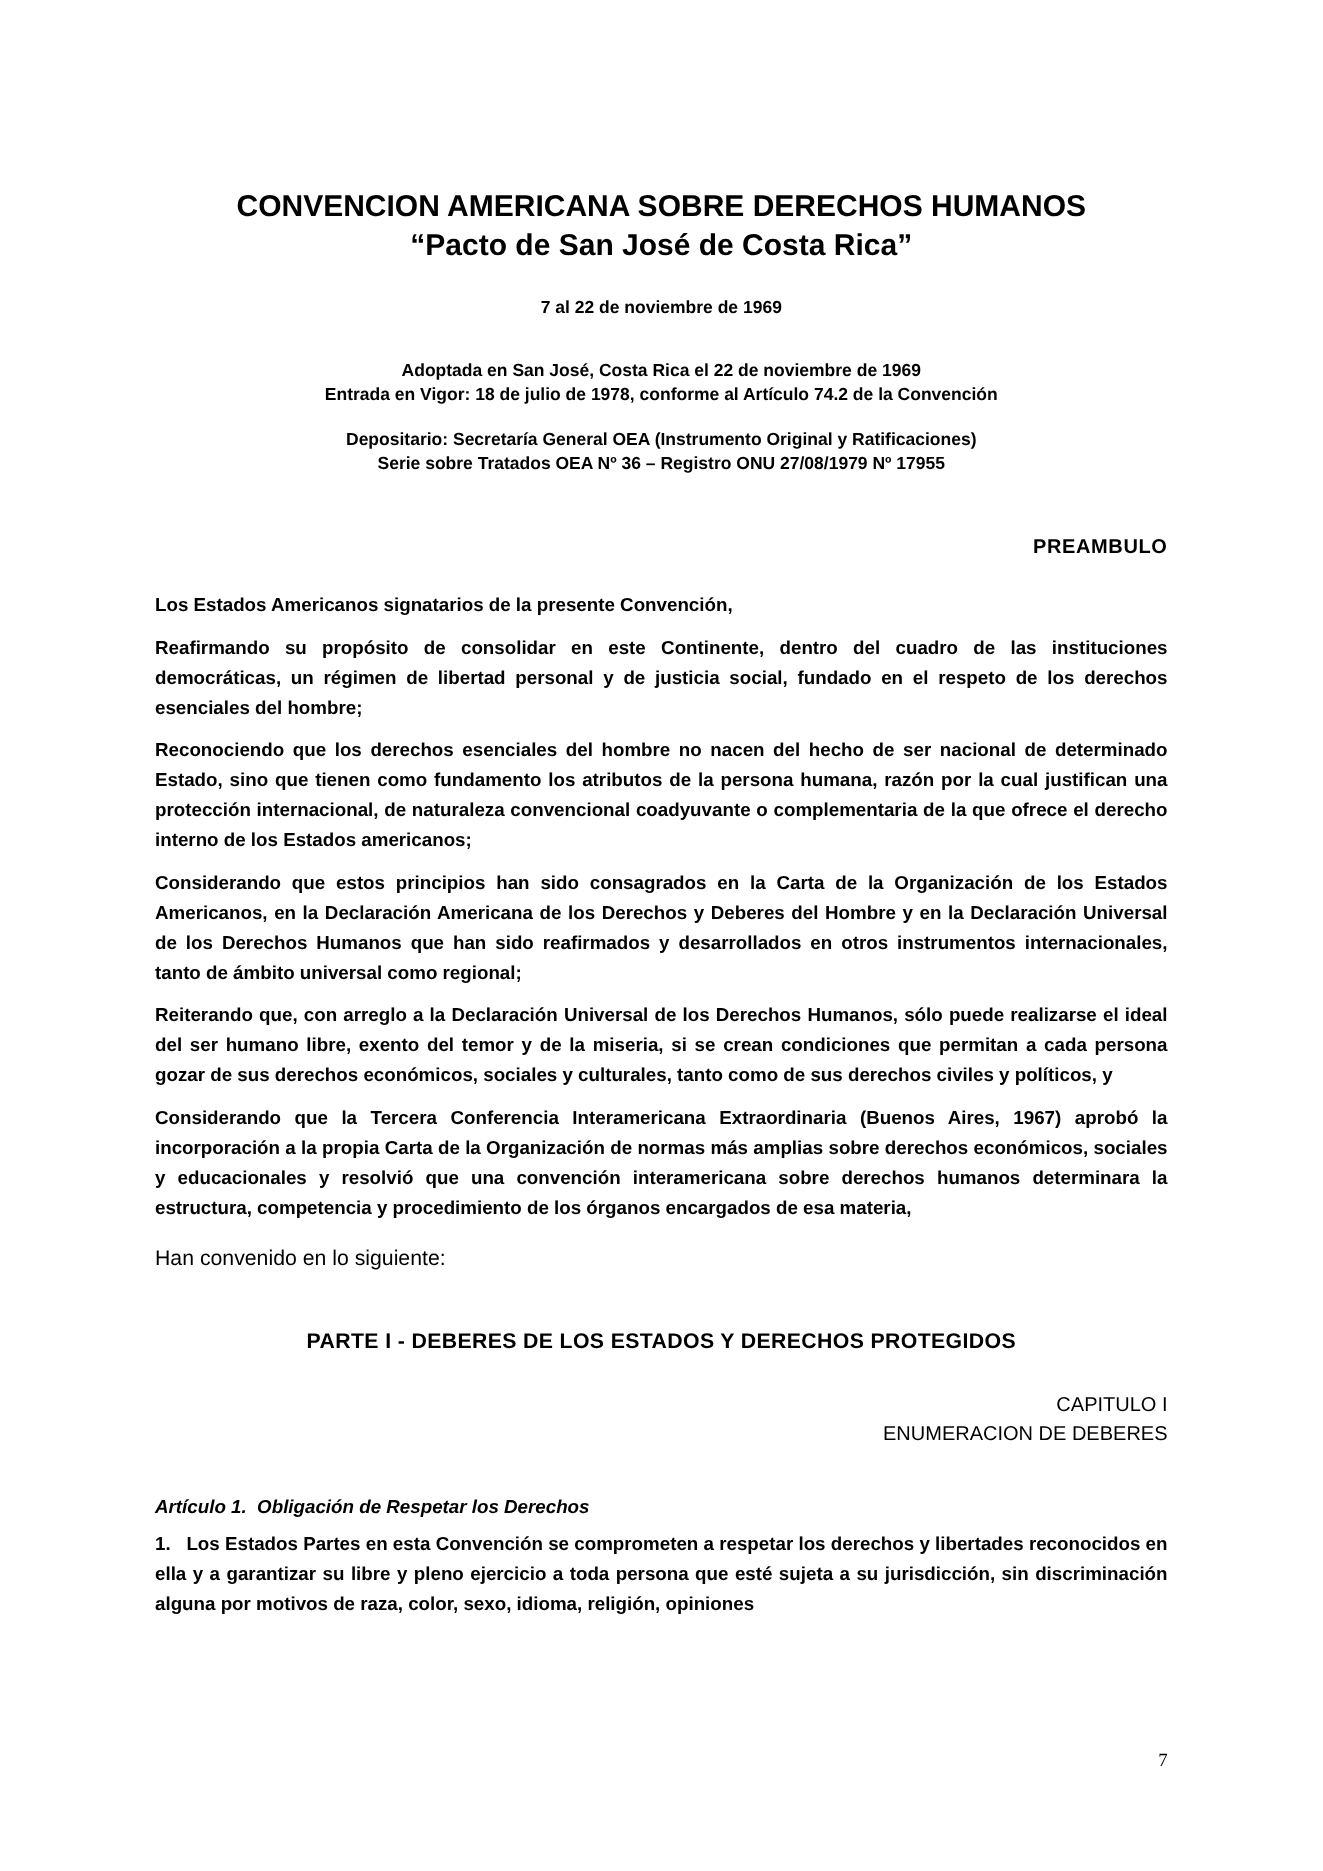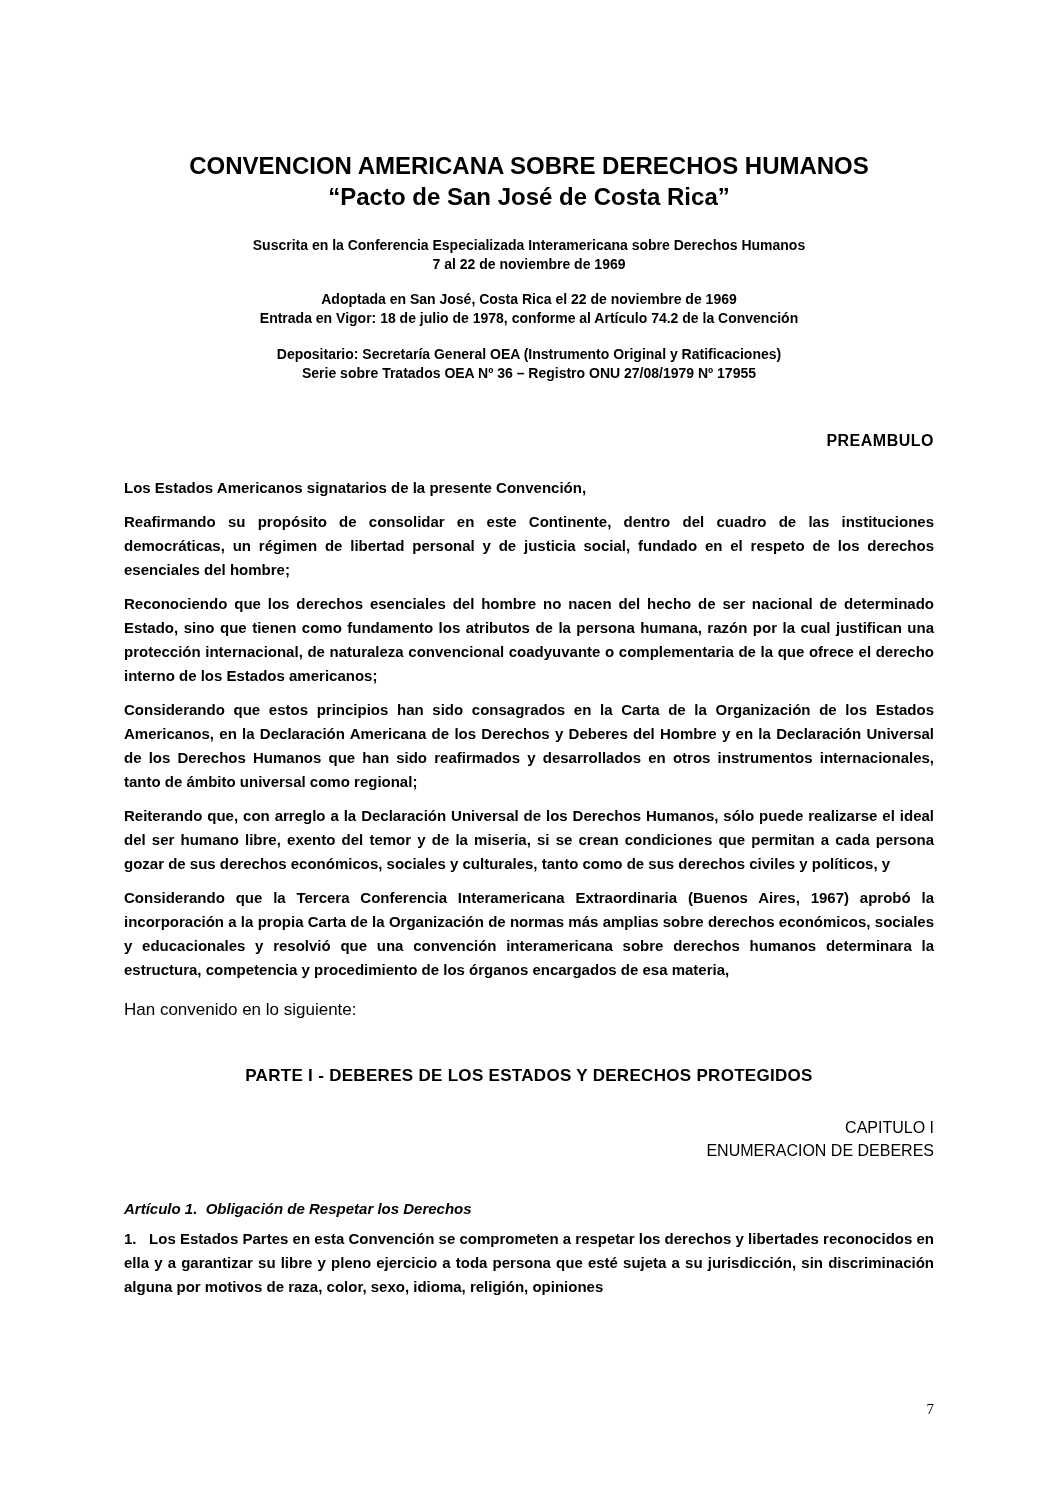--- a/index.html
+++ b/index.html
@@ -25,21 +25,21 @@
     font-weight: bold;
     line-height: 31px;
   }
   .center-block {
     text-align: center;
     font-weight: bold;
     font-size: 14px;
     line-height: 19px;
   }
   .conference-block { margin-top: 24px; }
-  .adoption-block   { margin-top: 16px; }
+  .adoption-block   { margin-top: 32px; }
   .depositary-block { margin-top: 17px; }
   .preamble-heading {
     margin-top: 49px;
     text-align: right;
     font-weight: bold;
     font-size: 16px;
     letter-spacing: 0.5px;
   }
   .body-par {
     font-size: 15px;
@@ -90,21 +90,20 @@
 
 <div class="page">
   <div class="content">
 
     <div class="doc-title">
       <div>CONVENCION AMERICANA SOBRE DERECHOS HUMANOS</div>
       <div>“Pacto de San José de Costa Rica”</div>
     </div>
 
     <div class="center-block conference-block">
-      <div>Suscrita en la Conferencia Especializada Interamericana sobre Derechos Humanos</div>
       <div>7 al 22 de noviembre de 1969</div>
     </div>
 
     <div class="center-block adoption-block">
       <div>Adoptada en San José, Costa Rica el 22 de noviembre de 1969</div>
       <div>Entrada en Vigor: 18 de julio de 1978, conforme al Artículo 74.2 de la Convención</div>
     </div>
 
     <div class="center-block depositary-block">
       <div>Depositario: Secretaría General OEA (Instrumento Original y Ratificaciones)</div>

